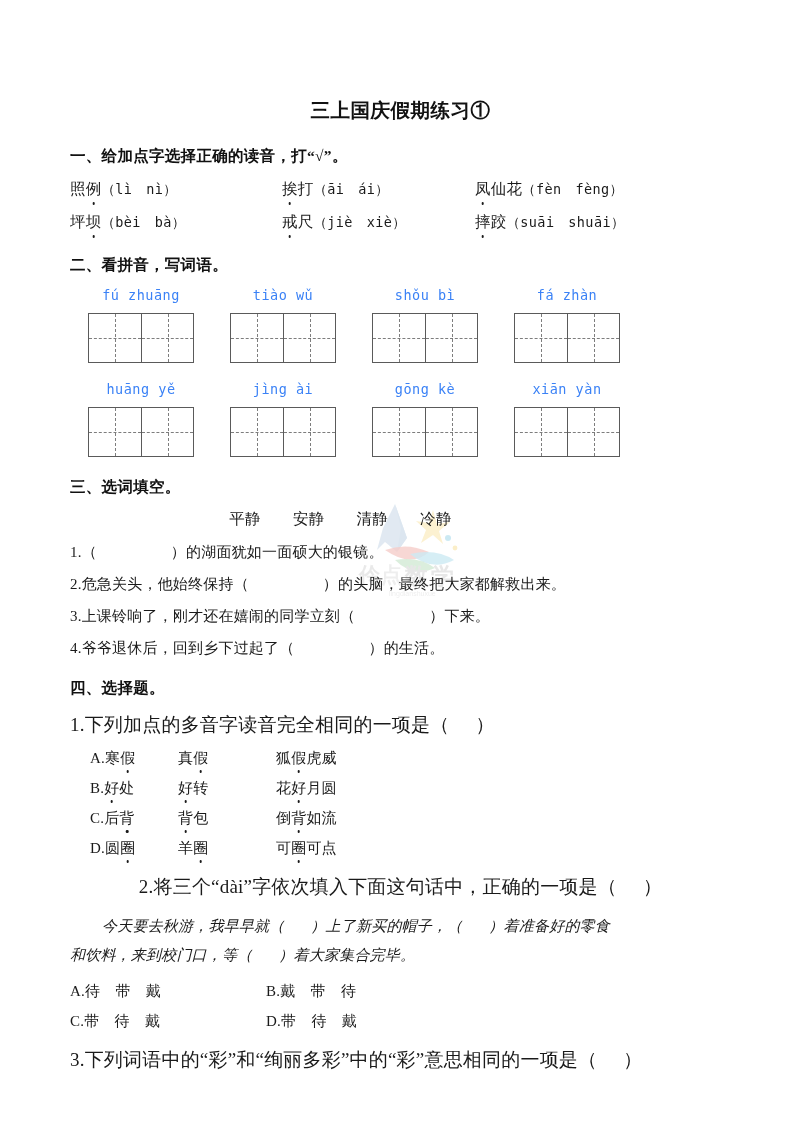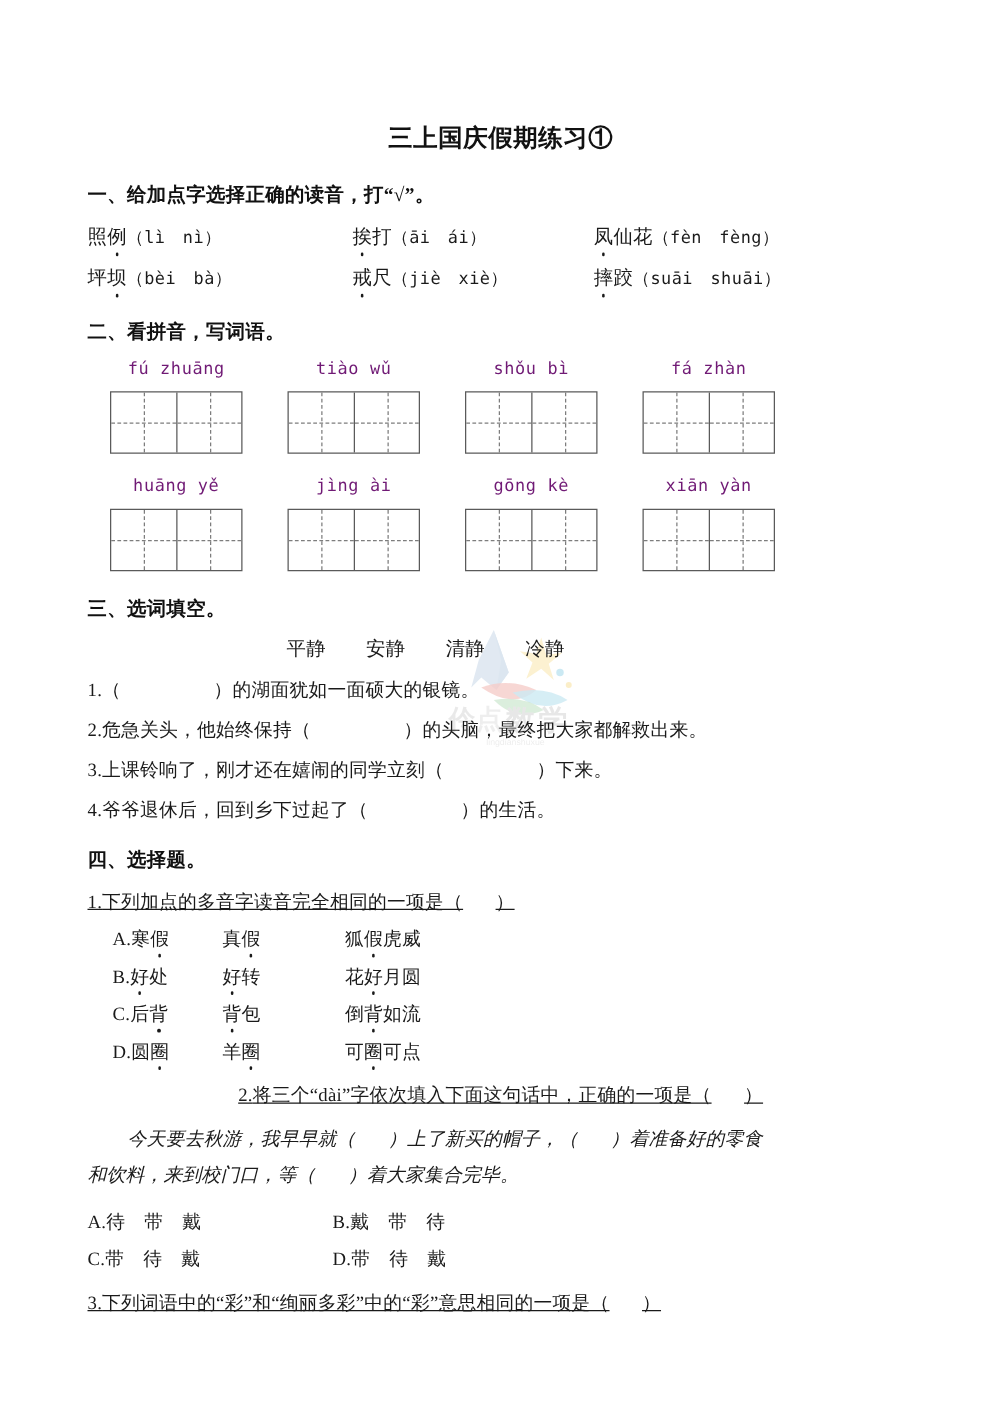--- a/index.html
+++ b/index.html
@@ -94,21 +94,21 @@
     letter-spacing: 0.4px;
   }
 
   
   .grid-block { padding-top: 11px; }
   .pinyin-label-row {
     display: flex;
     font-family: "DejaVu Sans Mono", "Liberation Mono", monospace;
     font-size: 13.5px;
     letter-spacing: 0.5px;
-    color: #701a75;
+    color: #3b82f6;
   }
   .pinyin-label-row > div {
     width: 142px;
     text-align: center;
   }
   .pinyin-label-row > div:first-child { margin-left: 0px; }
 
   .grid-row {
     display: flex;
     padding-top: 10px;
@@ -167,24 +167,23 @@
 
   .fill-line {
     font-size: 15px;
     padding-top: 13px;
     letter-spacing: 0.2px;
   }
   .blank-gap { display: inline-block; width: 74px; }
 
   
   .q-stem {
-    font-size: 15px;
+    font-size: 19px;
     padding-top: 13px;
     letter-spacing: 0.2px;
-    text-decoration: underline;
   }
   .paren-gap { display: inline-block; width: 26px; }
 
   .opt-row {
     display: flex;
     font-size: 15px;
     padding-top: 11px;
     letter-spacing: 0.2px;
   }
   .opt-row .opt { white-space: nowrap; }

